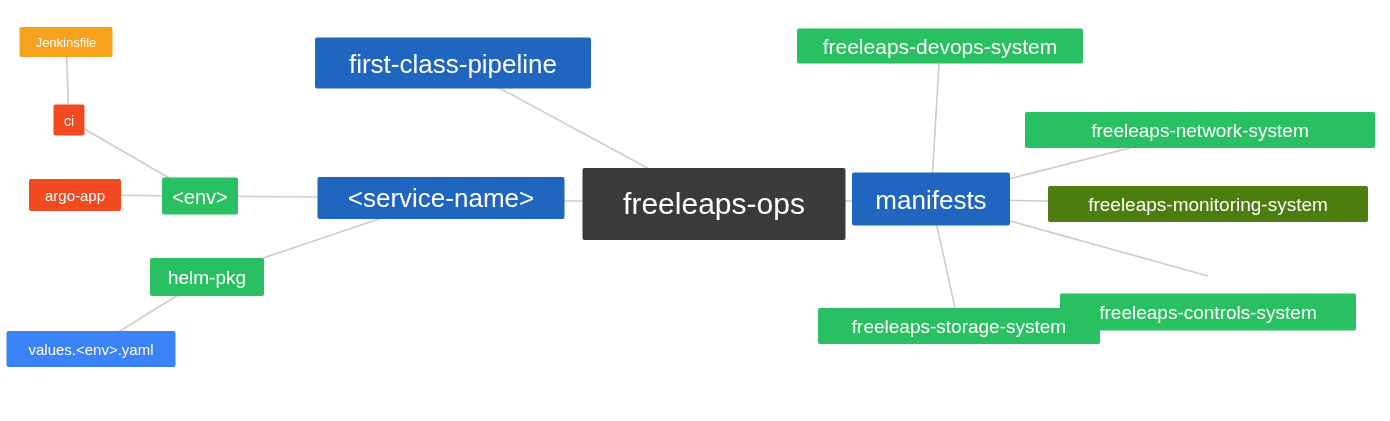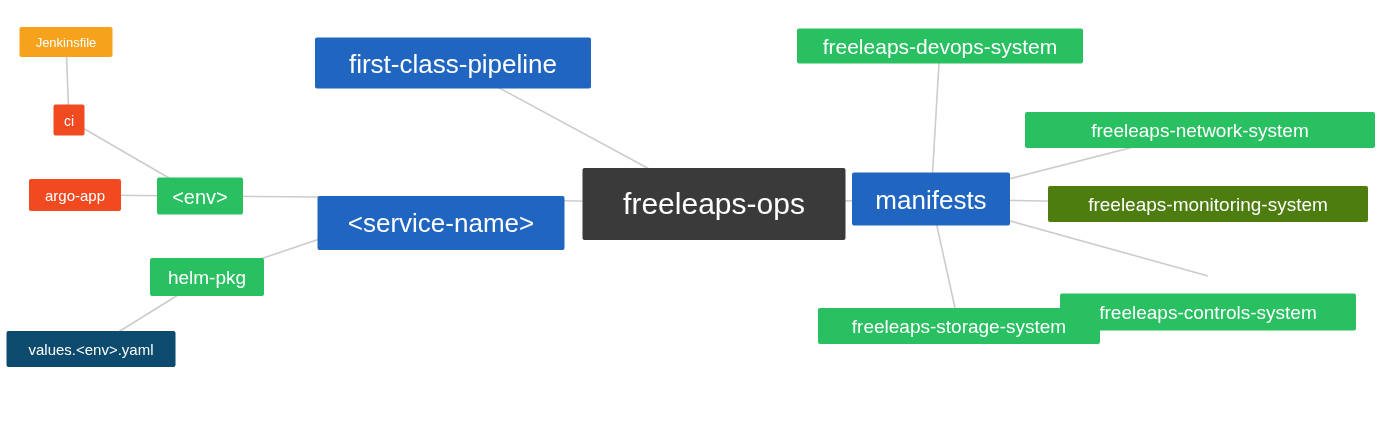--- a/index.html
+++ b/index.html
@@ -53,25 +53,25 @@
       <line x1="931" y1="199" x2="940" y2="46" stroke="#cccccc" stroke-width="1.6"></line>
       <line x1="931" y1="199" x2="1200" y2="130" stroke="#cccccc" stroke-width="1.6"></line>
       <line x1="931" y1="199" x2="1208" y2="204" stroke="#cccccc" stroke-width="1.6"></line>
       <line x1="931" y1="199" x2="1208" y2="276" stroke="#cccccc" stroke-width="1.6"></line>
       <line x1="931" y1="199" x2="959" y2="326" stroke="#cccccc" stroke-width="1.6"></line>
     </svg>
   <div id="nodes">
       <div class="node" style="left: 66px; top: 42px; width: 93px; height: 30px; font-size: 13px; background: rgb(247, 162, 28);">Jenkinsfile</div>
       <div class="node" style="left: 69px; top: 120px; width: 31px; height: 31px; font-size: 14px; background: rgb(241, 74, 33);">ci</div>
       <div class="node" style="left: 75px; top: 195px; width: 92px; height: 32px; font-size: 15px; background: rgb(241, 74, 33);">argo-app</div>
-      <div class="node" style="left: 200px; top: 196px; width: 86px; height: 37px; font-size: 20px; background: rgb(40, 192, 97); text-align: right;">&lt;env&gt;</div>
+      <div class="node" style="left: 200px; top: 196px; width: 76px; height: 37px; font-size: 20px; background: rgb(40, 192, 97); text-align: right;">&lt;env&gt;</div>
       <div class="node" style="left: 207px; top: 277px; width: 114px; height: 38px; font-size: 19px; background: rgb(40, 192, 97);">helm-pkg</div>
-      <div class="node" style="left: 91px; top: 349px; width: 169px; height: 36px; font-size: 15px; background: #0c4a6e;">values.&lt;env&gt;.yaml</div>
+      <div class="node" style="left: 91px; top: 349px; width: 169px; height: 36px; font-size: 15px; background: #3b82f6;">values.&lt;env&gt;.yaml</div>
       <div class="node" style="left: 453px; top: 63px; width: 276px; height: 51px; font-size: 26px; background: rgb(32, 101, 192);">first-class-pipeline</div>
-      <div class="node" style="left: 441px; top: 198px; width: 247px; height: 54px; font-size: 26px; background: rgb(32, 101, 192); margin-top: 25px;">&lt;service-name&gt;</div>
+      <div class="node" style="left: 441px; top: 198px; width: 247px; height: 42px; font-size: 26px; background: rgb(32, 101, 192);">&lt;service-name&gt;</div>
       <div class="node" style="left: 714px; top: 204px; width: 263px; height: 72px; font-size: 30px; background: rgb(58, 58, 58);">freeleaps-ops</div>
       <div class="node" style="left: 931px; top: 199px; width: 158px; height: 53px; font-size: 26px; background: rgb(32, 101, 192);">manifests</div>
       <div class="node" style="left: 940px; top: 46px; width: 286px; height: 35px; font-size: 21px; background: rgb(40, 192, 97);">freeleaps-devops-system</div>
       <div class="node" style="left: 1200px; top: 130px; width: 350px; height: 36px; font-size: 19px; background: rgb(40, 192, 97);">freeleaps-network-system</div>
       <div class="node" style="left: 1208px; top: 204px; width: 320px; height: 36px; font-size: 19px; background: #4d7c0f;">freeleaps-monitoring-system</div>
       <div class="node" style="left: 1208px; top: 276px; width: 296px; height: 37px; font-size: 19px; background: rgb(40, 192, 97); margin-top: 36px;">freeleaps-controls-system</div>
       <div class="node" style="left: 959px; top: 326px; width: 282px; height: 36px; font-size: 19px; background: rgb(40, 192, 97);">freeleaps-storage-system</div>
     </div>
 </div>
 

